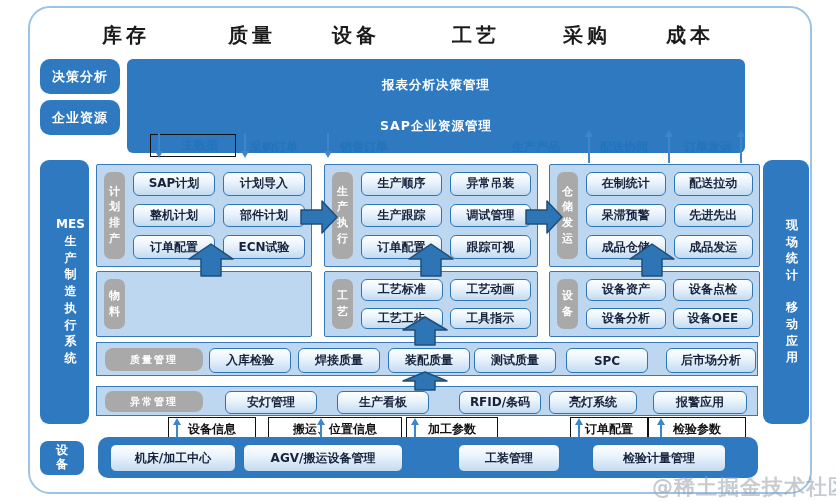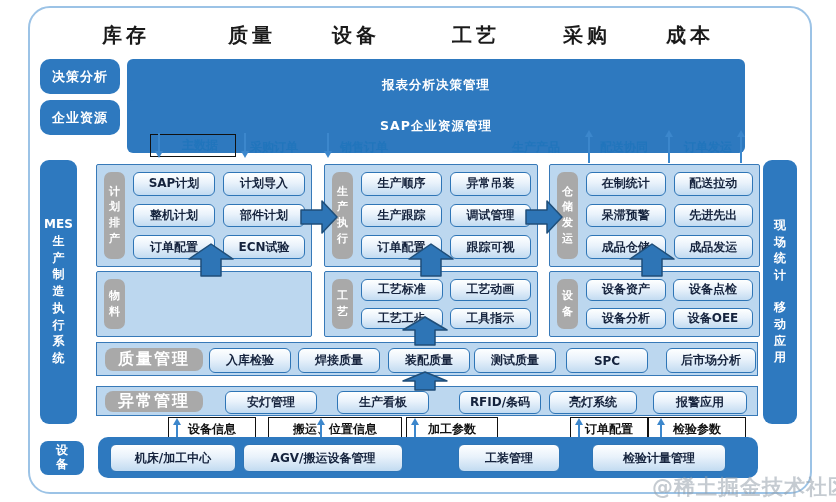--- a/index.html
+++ b/index.html
@@ -28,21 +28,21 @@
     left:150px; top:134px; width:86px; height:23px; border:1px solid #111;
     display:flex; align-items:center; justify-content:center; padding-left:14px; box-sizing:border-box;
   }
   .thin { width:2px; background:#3C87CC; }
   .thin.down::after { content:""; position:absolute; bottom:-7px; left:-3px;
     border:4px solid transparent; border-top:7px solid #3C87CC; }
   .thin.up::before { content:""; position:absolute; top:-7px; left:-3px;
     border:4px solid transparent; border-bottom:7px solid #3C87CC; }
   .side {
     width:37px; background:#2E79BF; border-radius:9px; color:#fff;
-    font-size:12px; font-weight:bold;
+    font-size:12px; font-weight:bold;padding-left:12px;
   }
   .vtext { display:flex; flex-direction:column; align-items:center; justify-content:center;
     height:100%; width:100%; gap:3px; line-height:1.15; text-align:center; }
   .vgap { height:12px; }
   .panel { background:#BCD7EF; border:1px solid #3779B8; border-radius:2px; }
   .p-row1 { top:164px; height:101px; }
   .p-row2 { top:271px; height:64px; }
   .glabel {
     position:absolute; left:7px; top:7px; bottom:7px; width:21px;
     background:#A9A9A9; border-radius:7px; color:#fff; font-size:11px; font-weight:bold;
@@ -53,21 +53,21 @@
     display:grid; grid-template-columns:1fr 1fr; gap:7px; }
   .ibox {
     background:linear-gradient(180deg,#feffff 0%,#e9f2fb 45%,#c2dbf1 100%);
     border:1px solid #2E75B6; border-radius:6px;
     display:flex; align-items:center; justify-content:center;
     font-size:12px; font-weight:bold; color:#15233d; white-space:nowrap;
   }
   .bar { left:96px; width:662px; background:#BCD7EF; border:1px solid #3779B8; box-sizing:border-box; }
   .pill {
     position:absolute; background:#A9A9A9; border-radius:8px; color:#fff;
-    font-size:16px; font-weight:bold; display:flex; align-items:center; justify-content:center; letter-spacing:2px;
+    font-size:10px; font-weight:bold; display:flex; align-items:center; justify-content:center; letter-spacing:2px;
   }
   .blabel {
     top:417px; height:24px; border:1px solid #111; box-sizing:border-box;
     display:flex; align-items:center; justify-content:center;
     font-size:12px; font-weight:bold; color:#111; background:#fff; white-space:nowrap;
   }
   .bottom-bar { left:98px; top:437px; width:660px; height:41px; background:#2E79BF; border-radius:10px; }
   .dev-label { left:40px; top:441px; width:44px; height:34px; background:#2E79BF; border-radius:8px;
     color:#fff; font-size:12px; font-weight:bold; }
   .dev-label .vtext { gap:0; }

